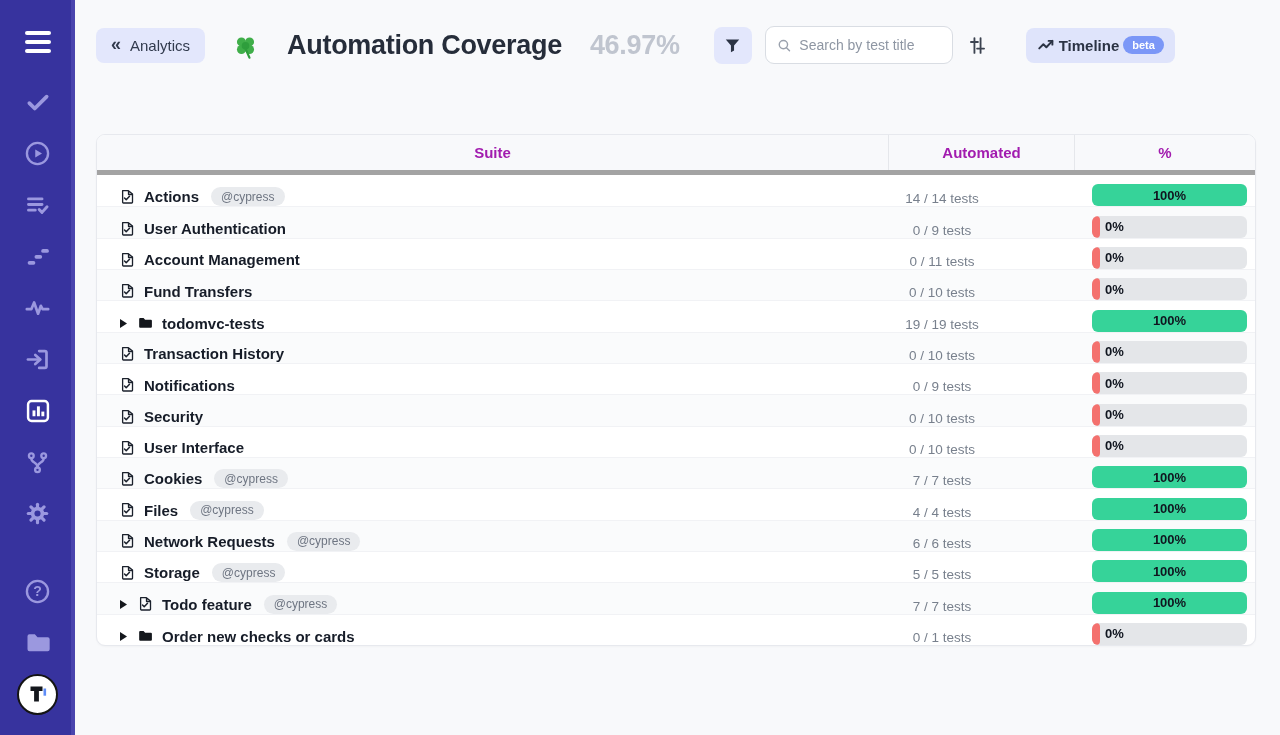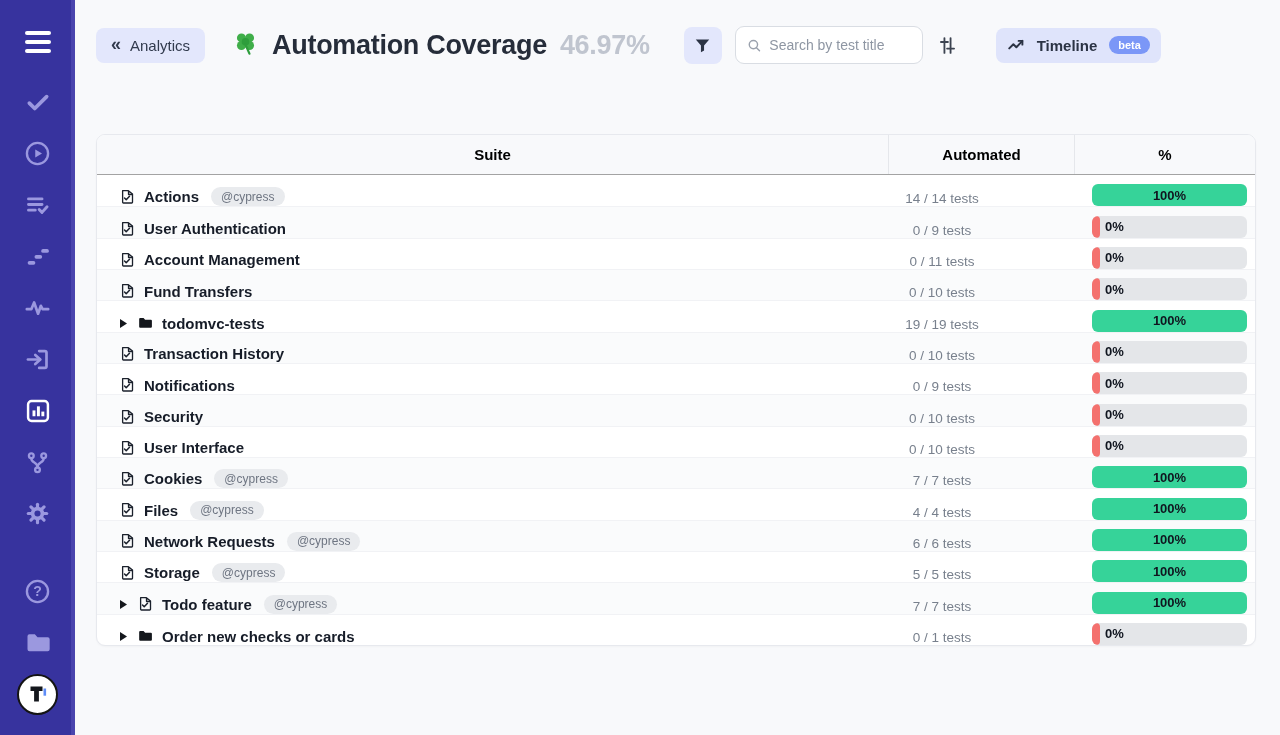--- a/index.html
+++ b/index.html
@@ -27,43 +27,43 @@
   .logo-circle { width: 41px; height: 41px; border-radius: 50%; background: #ffffff; border: 2.5px solid #141414;
     display: flex; align-items: center; justify-content: center; }
 
   
   .main { flex: 1; display: flex; flex-direction: column; }
   .topbar { display: flex; align-items: center; padding: 26px 24px 0 21px; }
   .back-btn { display: inline-flex; align-items: center; gap: 9px; background: #E3E7FC; border: none;
     border-radius: 8px; height: 35px; padding: 0 15px; cursor: pointer;
     color: #323B4E; font-size: 15px; font-family: inherit; }
   .back-btn .chev { font-size: 18px; font-weight: 700; line-height: 1; margin-top: -2px; }
-  .title-wrap { display: flex; align-items: flex-start; gap: 13px; margin-left: 27px; }
+  .title-wrap { display: flex; align-items: flex-end; gap: 28px; margin-left: 27px; }
   .page-title { font-size: 27px; font-weight: 800; color: #262D3A; letter-spacing: -0.3px; }
   .page-title-pct { font-size: 27px; font-weight: 800; color: #C0C5CF; letter-spacing: -0.3px; }
   .filter-btn { margin-left: 34px; width: 38px; height: 37px; background: #E3E7FC; border: none; border-radius: 8px;
     display: flex; align-items: center; justify-content: center; cursor: pointer; }
   .search-box { margin-left: 13px; width: 188px; height: 38px; background: #fff; border: 1px solid #D9DDE3;
     border-radius: 9px; display: flex; align-items: center; padding: 8px 11px; gap: 8px; }
   .search-box input { border: none; outline: none; background: transparent; width: 100%;
     font-size: 14px; color: #333; font-family: inherit; }
   .search-box input::placeholder { color: #8E96A3; }
   .adv-filters { margin-left: 14px; background: none; border: none; cursor: pointer; display: flex; align-items: center; }
-  .timeline-btn { margin-left: 38px; display: inline-flex; align-items: center; gap: 12px; background: #DFE4FB;
+  .timeline-btn { margin-left: 38px; display: inline-flex; align-items: center; gap: 4px; background: #DFE4FB;
     border: none; border-radius: 8px; height: 35px; padding: 0 11px; cursor: pointer; font-family: inherit; }
   .timeline-btn .tl-label { font-size: 15px; font-weight: 700; color: #2B3344; }
   .beta-badge { background: #7B97F7; color: #fff; font-size: 11px; font-weight: 600;
     padding: 3px 9px; border-radius: 999px; }
 
   
   .card { margin: 70px 0 0 21px; width: 1160px; background: #fff;
     border: 1px solid #E7E9EE; border-radius: 9px; overflow: hidden;
     box-shadow: 0 1px 2px rgba(20,24,40,0.03); }
-  .thead { display: flex; height: 40px; background: #F8F9FB; border-bottom: 1px solid #a3a3a3;
-    font-size: 15px; font-weight: 700; color: #000000; }
+  .thead { display: flex; height: 40px; background: #F8F9FB; border-bottom: 5px solid #a3a3a3;
+    font-size: 15px; font-weight: 700; color: #a21caf; }
   .thead .h-suite { flex: 1; display: flex; align-items: center; justify-content: center; }
   .thead .h-auto { width: 186px; border-left: 1px solid #E5E7EB; display: flex; align-items: center; justify-content: center; }
   .thead .h-pct { width: 181px; border-left: 1px solid #E5E7EB; display: flex; align-items: center; justify-content: center; }
 
   .trow { display: flex; height: 31.33px; align-items: flex-end; cursor: pointer; }
   .trow:nth-child(even) { background: #FAFBFC; }
   .trow + .trow { border-top: 1px solid #F1F2F5; }
   .cell-suite { flex: 1; display: flex; align-items: center; padding-left: 22px; gap: 8px; min-width: 0; }
   .caret { display: flex; align-items: center; margin-right: 1px; }
   .row-icon { display: flex; align-items: center; }

